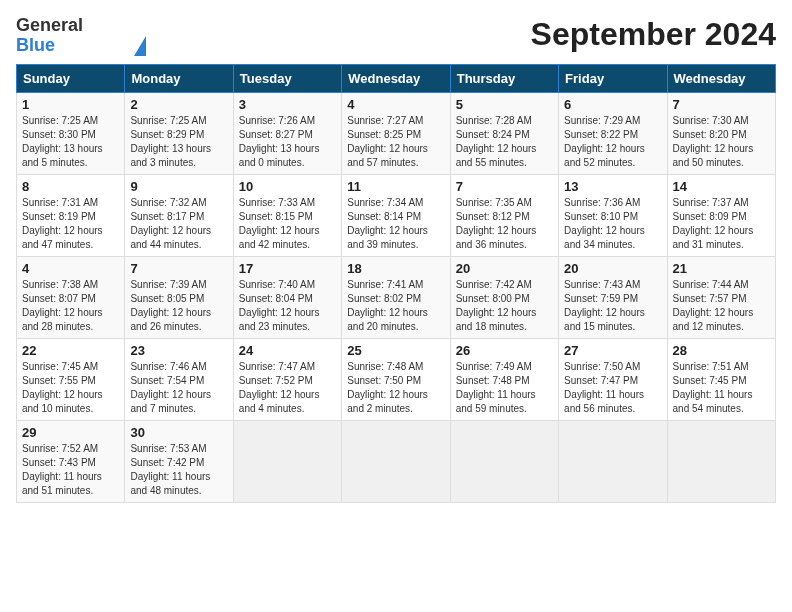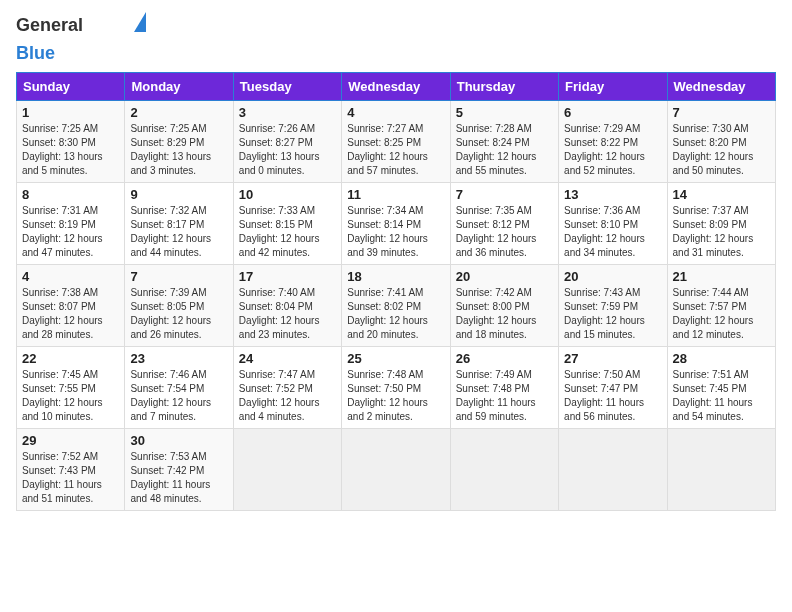--- a/index.html
+++ b/index.html
@@ -11,38 +11,37 @@
       padding: 16px;
     }
     .header {
       display: flex;
       justify-content: space-between;
       align-items: flex-start;
       margin-bottom: 8px;
     }
     .logo {
       display: flex;
-      align-items: flex-start;
+      align-items: flex-end;
       gap: 48px;
     }
     .logo-text {
       display: flex;
       flex-direction: column;
       line-height: 1.1;
     }
     .logo-general {
       font-size: 18px;
       font-weight: bold;
       color: #333;
     }
     .logo-blue {
       font-size: 18px;
       font-weight: bold;
       color: #2b7fd4;
-      margin-top: 8px;
     }
     .logo-triangle {
       width: 0;
       height: 0;
       border-left: 12px solid transparent;
       border-bottom: 20px solid #2b7fd4;
       margin-left: 3px;
       margin-top: -4px;
     }
     .title-block {
@@ -56,21 +55,21 @@
     .location {
       font-size: 15px;
       color: #444;
     }
     table {
       width: 100%;
       border-collapse: collapse;
       font-size: 11px;
     }
     thead tr th {
-      background-color: #6d28d9;
+      background-color: #0c4a6e;
       color: #fff;
       text-align: left;
       padding: 6px 6px;
       font-size: 13px;
       font-weight: bold;
       border: 1px solid #2b7fd4;
     }
     tbody tr td {
       border: 1px solid #ddd;
       vertical-align: top;
@@ -106,20 +105,21 @@
 
 <div class="header">
   <div class="logo">
     <div class="logo-text">
       <span class="logo-general">General</span>
       <span class="logo-blue">Blue</span>
     </div>
     <div class="logo-triangle"></div>
   </div>
   <div class="title-block">
+    <div class="month-title">September 2024</div>
   </div>
 </div>
 
 <table>
   <thead>
     <tr id="header-row">
         <th>Sunday</th>
         <th>Monday</th>
         <th>Tuesday</th>
         <th>Wednesday</th>

